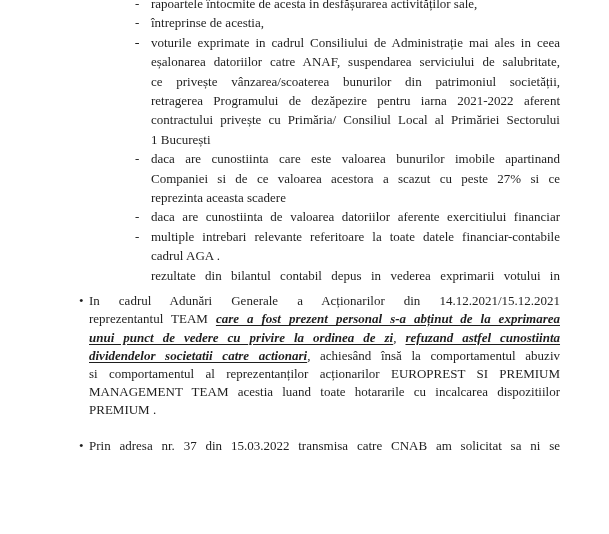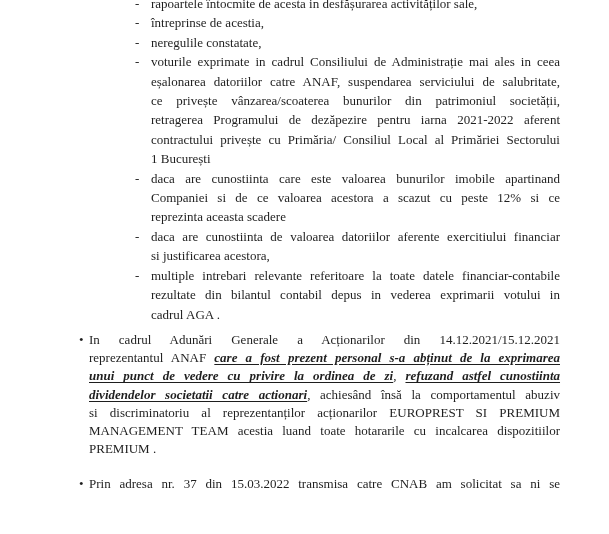--- a/index.html
+++ b/index.html
@@ -64,75 +64,71 @@
 
       <div class="item">
         <span class="marker">-</span>
         <div class="content">
           <div class="line last">întreprinse de acestia,</div>
         </div>
       </div>
 
       <div class="item">
         <span class="marker">-</span>
-        <div class="content">
-          <div class="line last">neregulile constatate,</div>
-        </div>
       </div>
 
       <div class="item">
         <span class="marker">-</span>
         <div class="content">
           <div class="line j">voturile exprimate in cadrul Consiliului de Administrație mai ales in ceea</div>
           <div class="line j">eșalonarea datoriilor catre ANAF, suspendarea serviciului de salubritate,</div>
           <div class="line j">ce privește vânzarea/scoaterea bunurilor din patrimoniul societății,</div>
           <div class="line j">retragerea Programului de dezăpezire pentru iarna 2021-2022 aferent</div>
           <div class="line j">contractului privește cu Primăria/ Consiliul Local al Primăriei Sectorului</div>
           <div class="line last">1 București</div>
         </div>
       </div>
 
       <div class="item">
         <span class="marker">-</span>
         <div class="content">
           <div class="line j">daca are cunostiinta care este valoarea bunurilor imobile apartinand</div>
-          <div class="line j">Companiei si de ce valoarea acestora a scazut cu peste 12% si ce</div>
+          <div class="line j">Companiei si de ce valoarea acestora a scazut cu peste 27% si ce</div>
           <div class="line last">reprezinta aceasta scadere</div>
         </div>
       </div>
 
       <div class="item">
         <span class="marker">-</span>
         <div class="content">
           <div class="line j">daca are cunostiinta de valoarea datoriilor aferente exercitiului financiar</div>
-          <div class="line last">si justificarea acestora,</div>
         </div>
       </div>
 
       <div class="item">
         <span class="marker">-</span>
         <div class="content">
           <div class="line j">multiple intrebari relevante referitoare la toate datele financiar-contabile</div>
+          <div class="line last">cadrul AGA .</div>
           <div class="line j">rezultate din bilantul contabil depus in vederea exprimarii votului in</div>
-          <div class="line last">cadrul AGA .</div>
         </div>
       </div>
 
     </div>
 
     <div class="bullet-list">
 
       <div class="item">
         <span class="marker">•</span>
         <div class="content">
           <div class="line j"><span>In cadrul Adunări Generale a Acționarilor din 14.12.2021/15.12.2021</span></div>
-          <div class="line j"><span>reprezentantul ANAF </span><span class="emph">care a fost prezent personal s-a abținut de la exprimarea</span></div>
+          <div class="line j"><span>reprezentantul TEAM </span><span class="emph">care a fost prezent personal s-a abținut de la exprimarea</span></div>
           <div class="line j"><span class="emph">unui punct de vedere cu privire la ordinea de zi</span><span>, </span><span class="emph">refuzand astfel cunostiinta</span></div>
           <div class="line j"><span class="emph">dividendelor societatii catre actionari</span><span>, achiesând însă la comportamentul abuziv</span></div>
-          <div class="line j"><span>si discriminatoriu al reprezentanților acționarilor EUROPREST SI PREMIUM</span></div>
+          <div class="line j"><span>si comportamentul al reprezentanților acționarilor EUROPREST SI PREMIUM</span></div>
           <div class="line j"><span>MANAGEMENT TEAM acestia luand toate hotararile cu incalcarea dispozitiilor</span></div>
           <div class="line last"><span>PREMIUM .</span></div>
         </div>
       </div>
 
       <div class="item para-gap">
         <span class="marker">•</span>
         <div class="content">
           <div class="line j"><span>Prin adresa nr. 37 din 15.03.2022 transmisa catre CNAB am solicitat sa ni se</span></div>
         </div>

